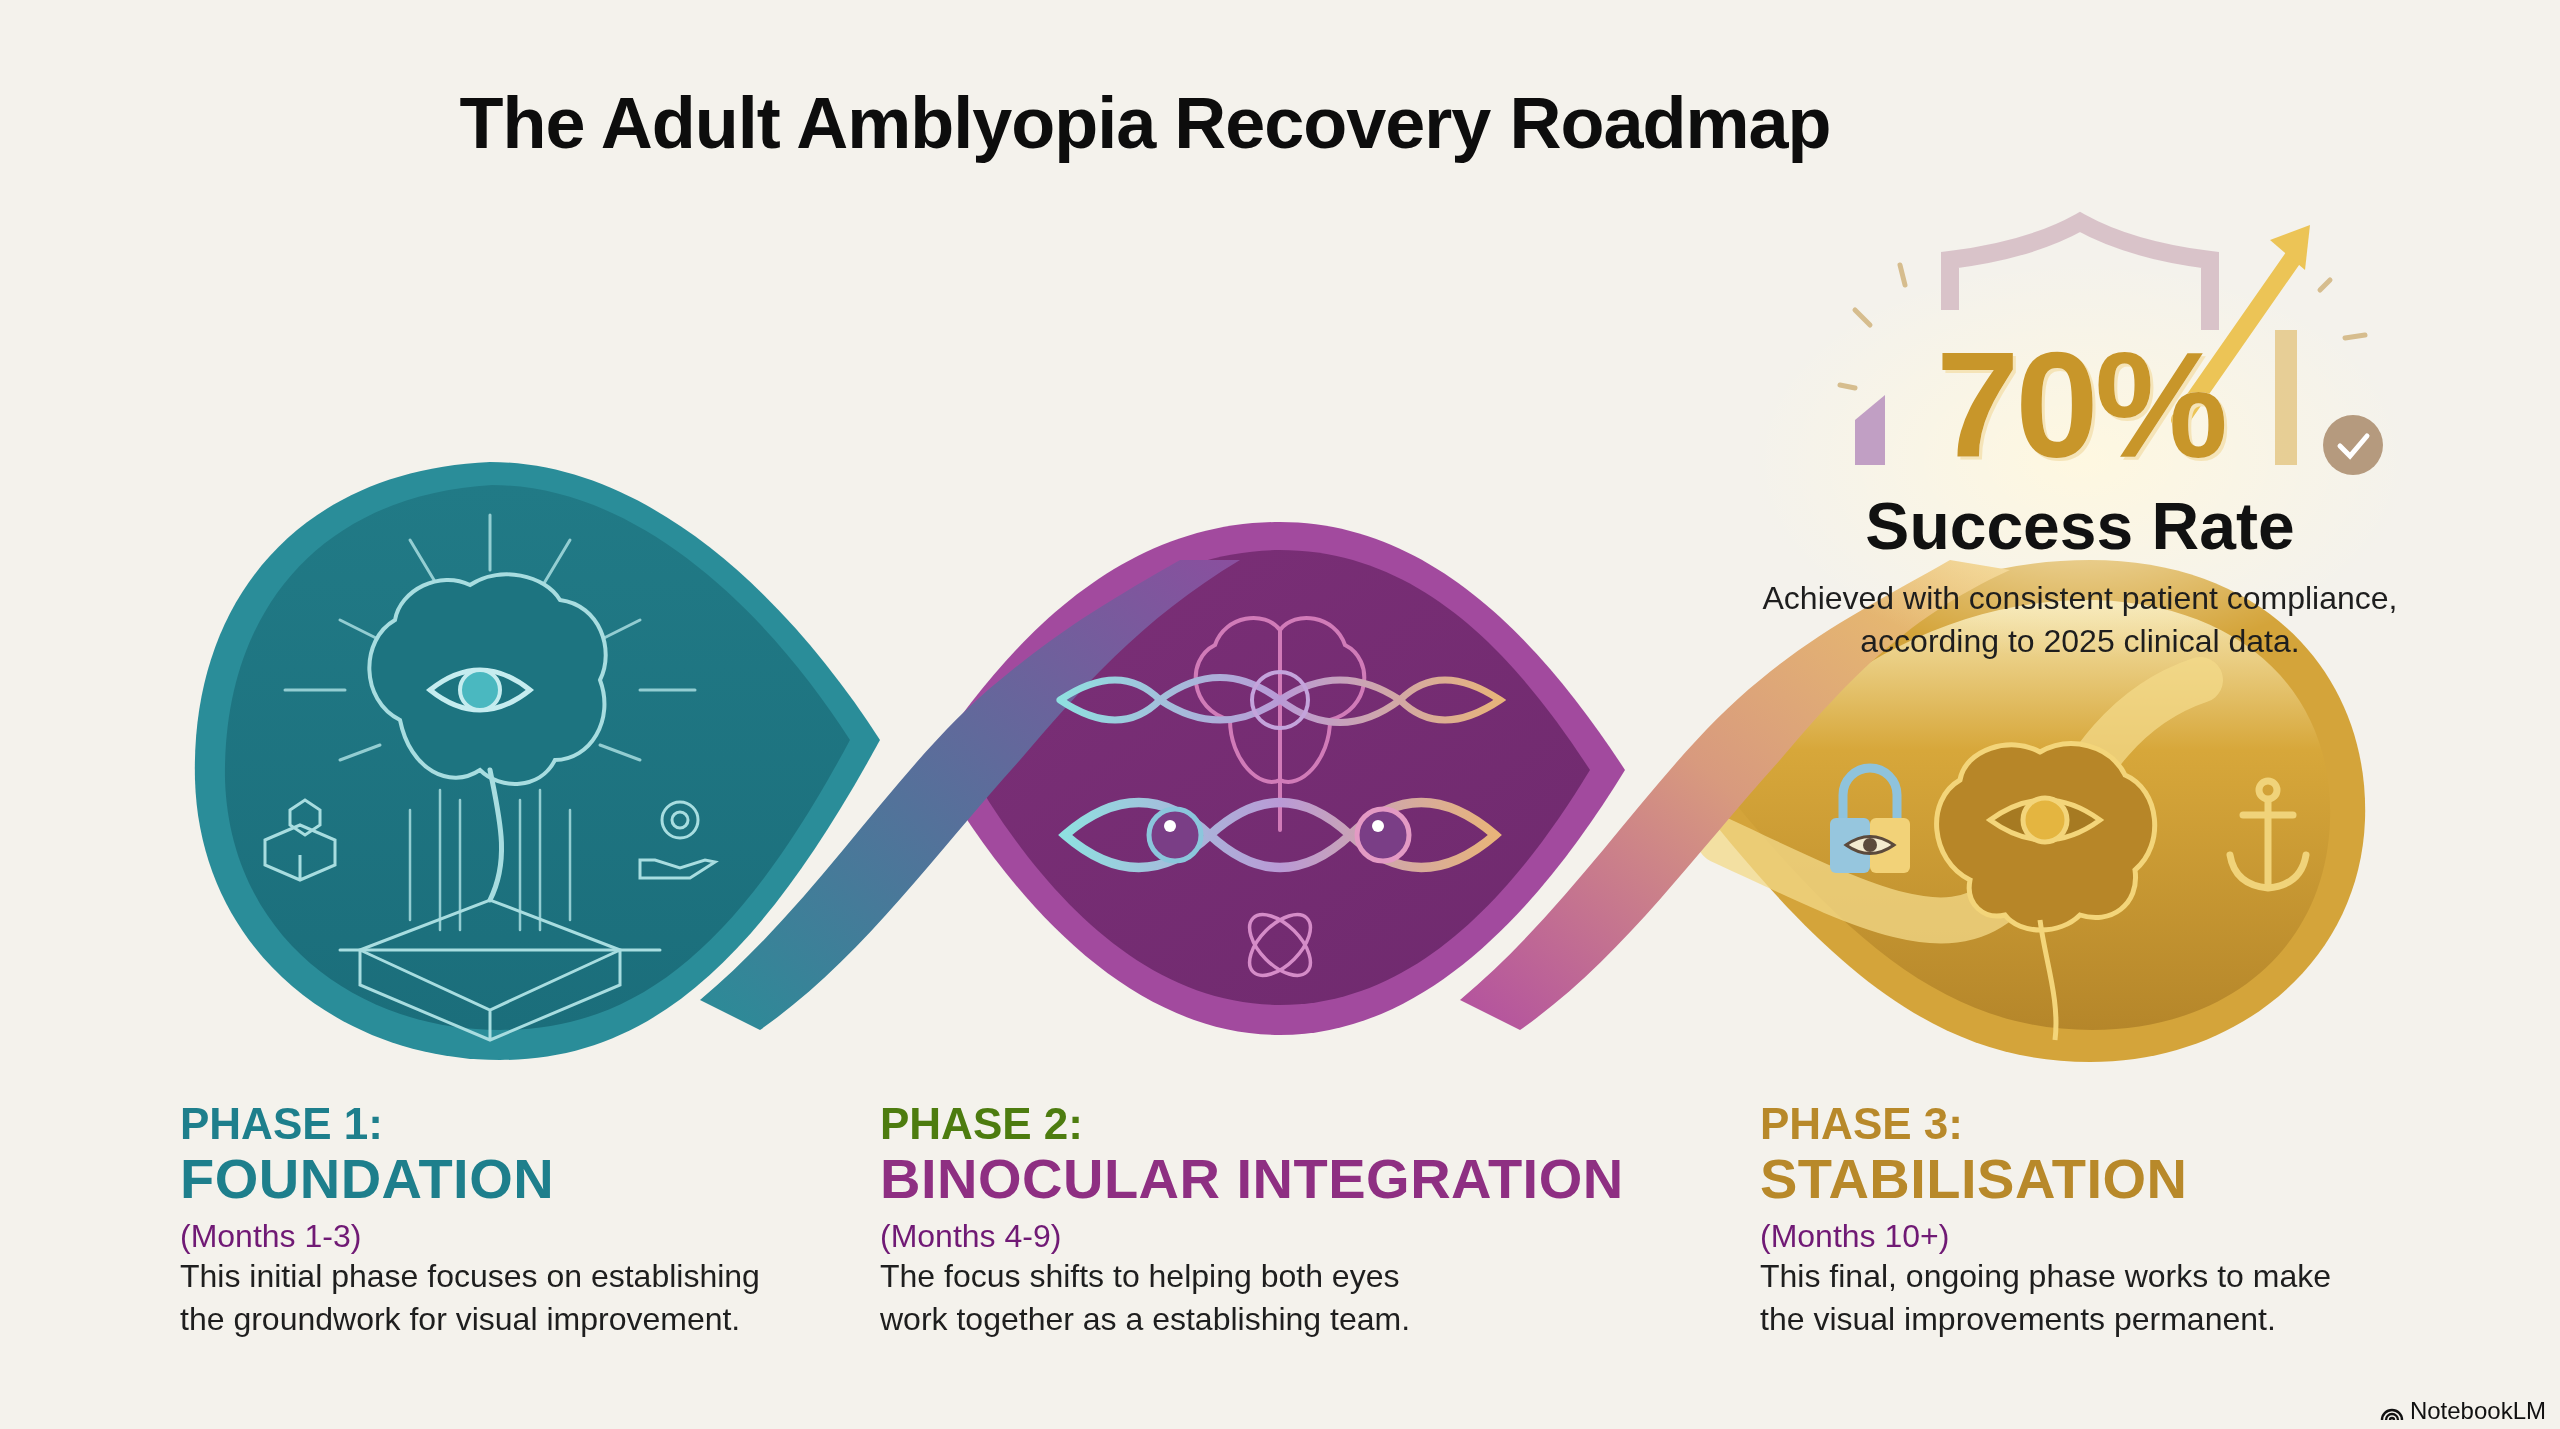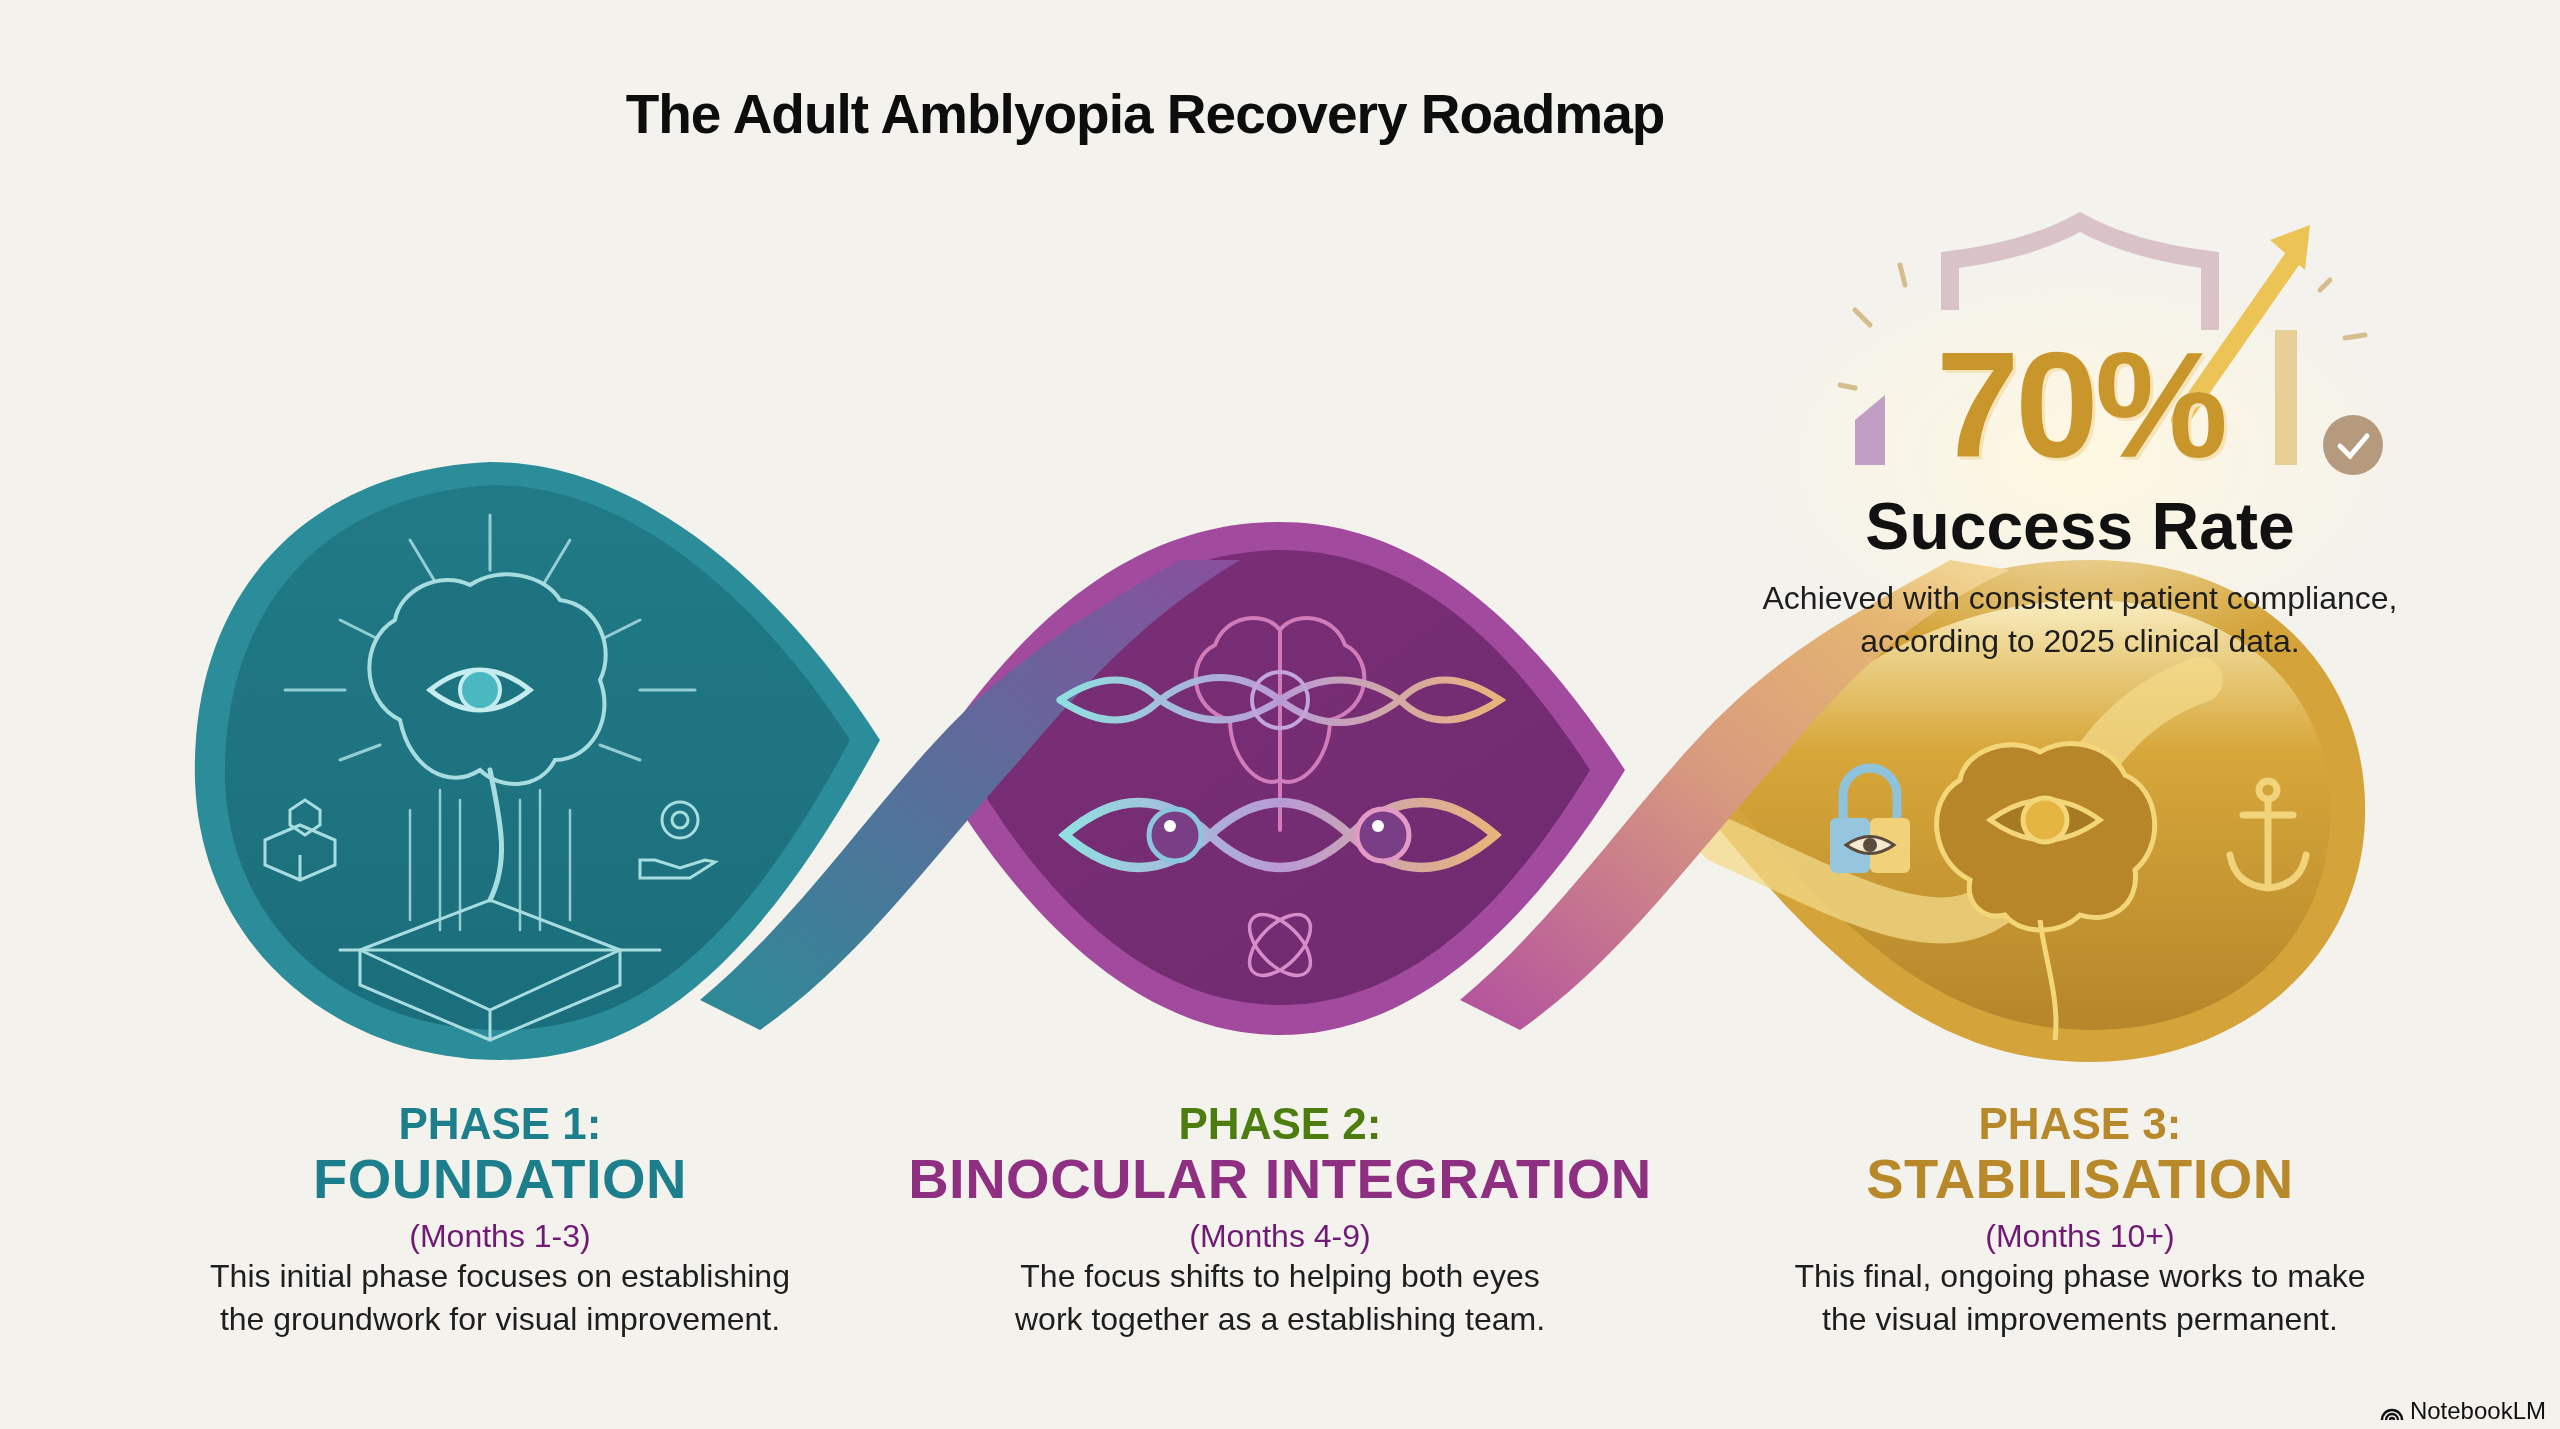--- a/index.html
+++ b/index.html
@@ -5,34 +5,34 @@
   html, body { margin:0; padding:0; }
   body {
     width:2560px; height:1429px; overflow:hidden; position:relative;
     background:#f4f2ec;
     font-family:"Liberation Sans", sans-serif;
     color:#1b1b1b;
   }
   .page-title {
     position:absolute; left:0; width:2560px; top:82px;
     text-align:center; padding-right:270px; box-sizing:border-box;
-    font-size:55px; font-weight:700; letter-spacing:-1px; color:#0d0d0d;
+    font-size:72px; font-weight:700; letter-spacing:-1px; color:#0d0d0d;
   }
   .art { position:absolute; left:0; top:0; width:2560px; height:1429px; }
   .stat {
     position:absolute; left:1740px; top:210px; width:680px; text-align:center;
   }
   .stat-number {
     font-size:150px; font-weight:700; line-height:1;
     color:#c8962a; letter-spacing:-4px; margin-top:120px;
     text-shadow: 0 0 0 #fff, 3px 3px 0 #f5e4b8;
   }
   .stat-label { font-size:66px; font-weight:700; color:#111; margin-top:10px; line-height:1.1;text-align:center; }
   .stat-note { font-size:32px; color:#1e1e1e; line-height:1.35; margin-top:14px; }
-  .phase { position:absolute; top:1100px; text-align:center; }
+  .phase { position:absolute; top:1100px; text-align:left; }
   .phase .kicker { font-size:44px; font-weight:700; line-height:1.1; }
   .phase .name { font-size:56px; font-weight:700; line-height:1.1; letter-spacing:0.5px; }
   .phase .months { font-size:32px; color:#701a75; margin-top:8px; }
   .phase .desc { font-size:32px; color:#1e1e1e; line-height:1.35; }
   .p1 { left:180px; width:640px; }
   .p2 { left:880px; width:800px; }
   .p3 { left:1760px; width:640px; }
   .brand {
     position:absolute; right:14px; bottom:4px; font-size:24px; color:#111;
     display:flex; align-items:center; gap:6px;

